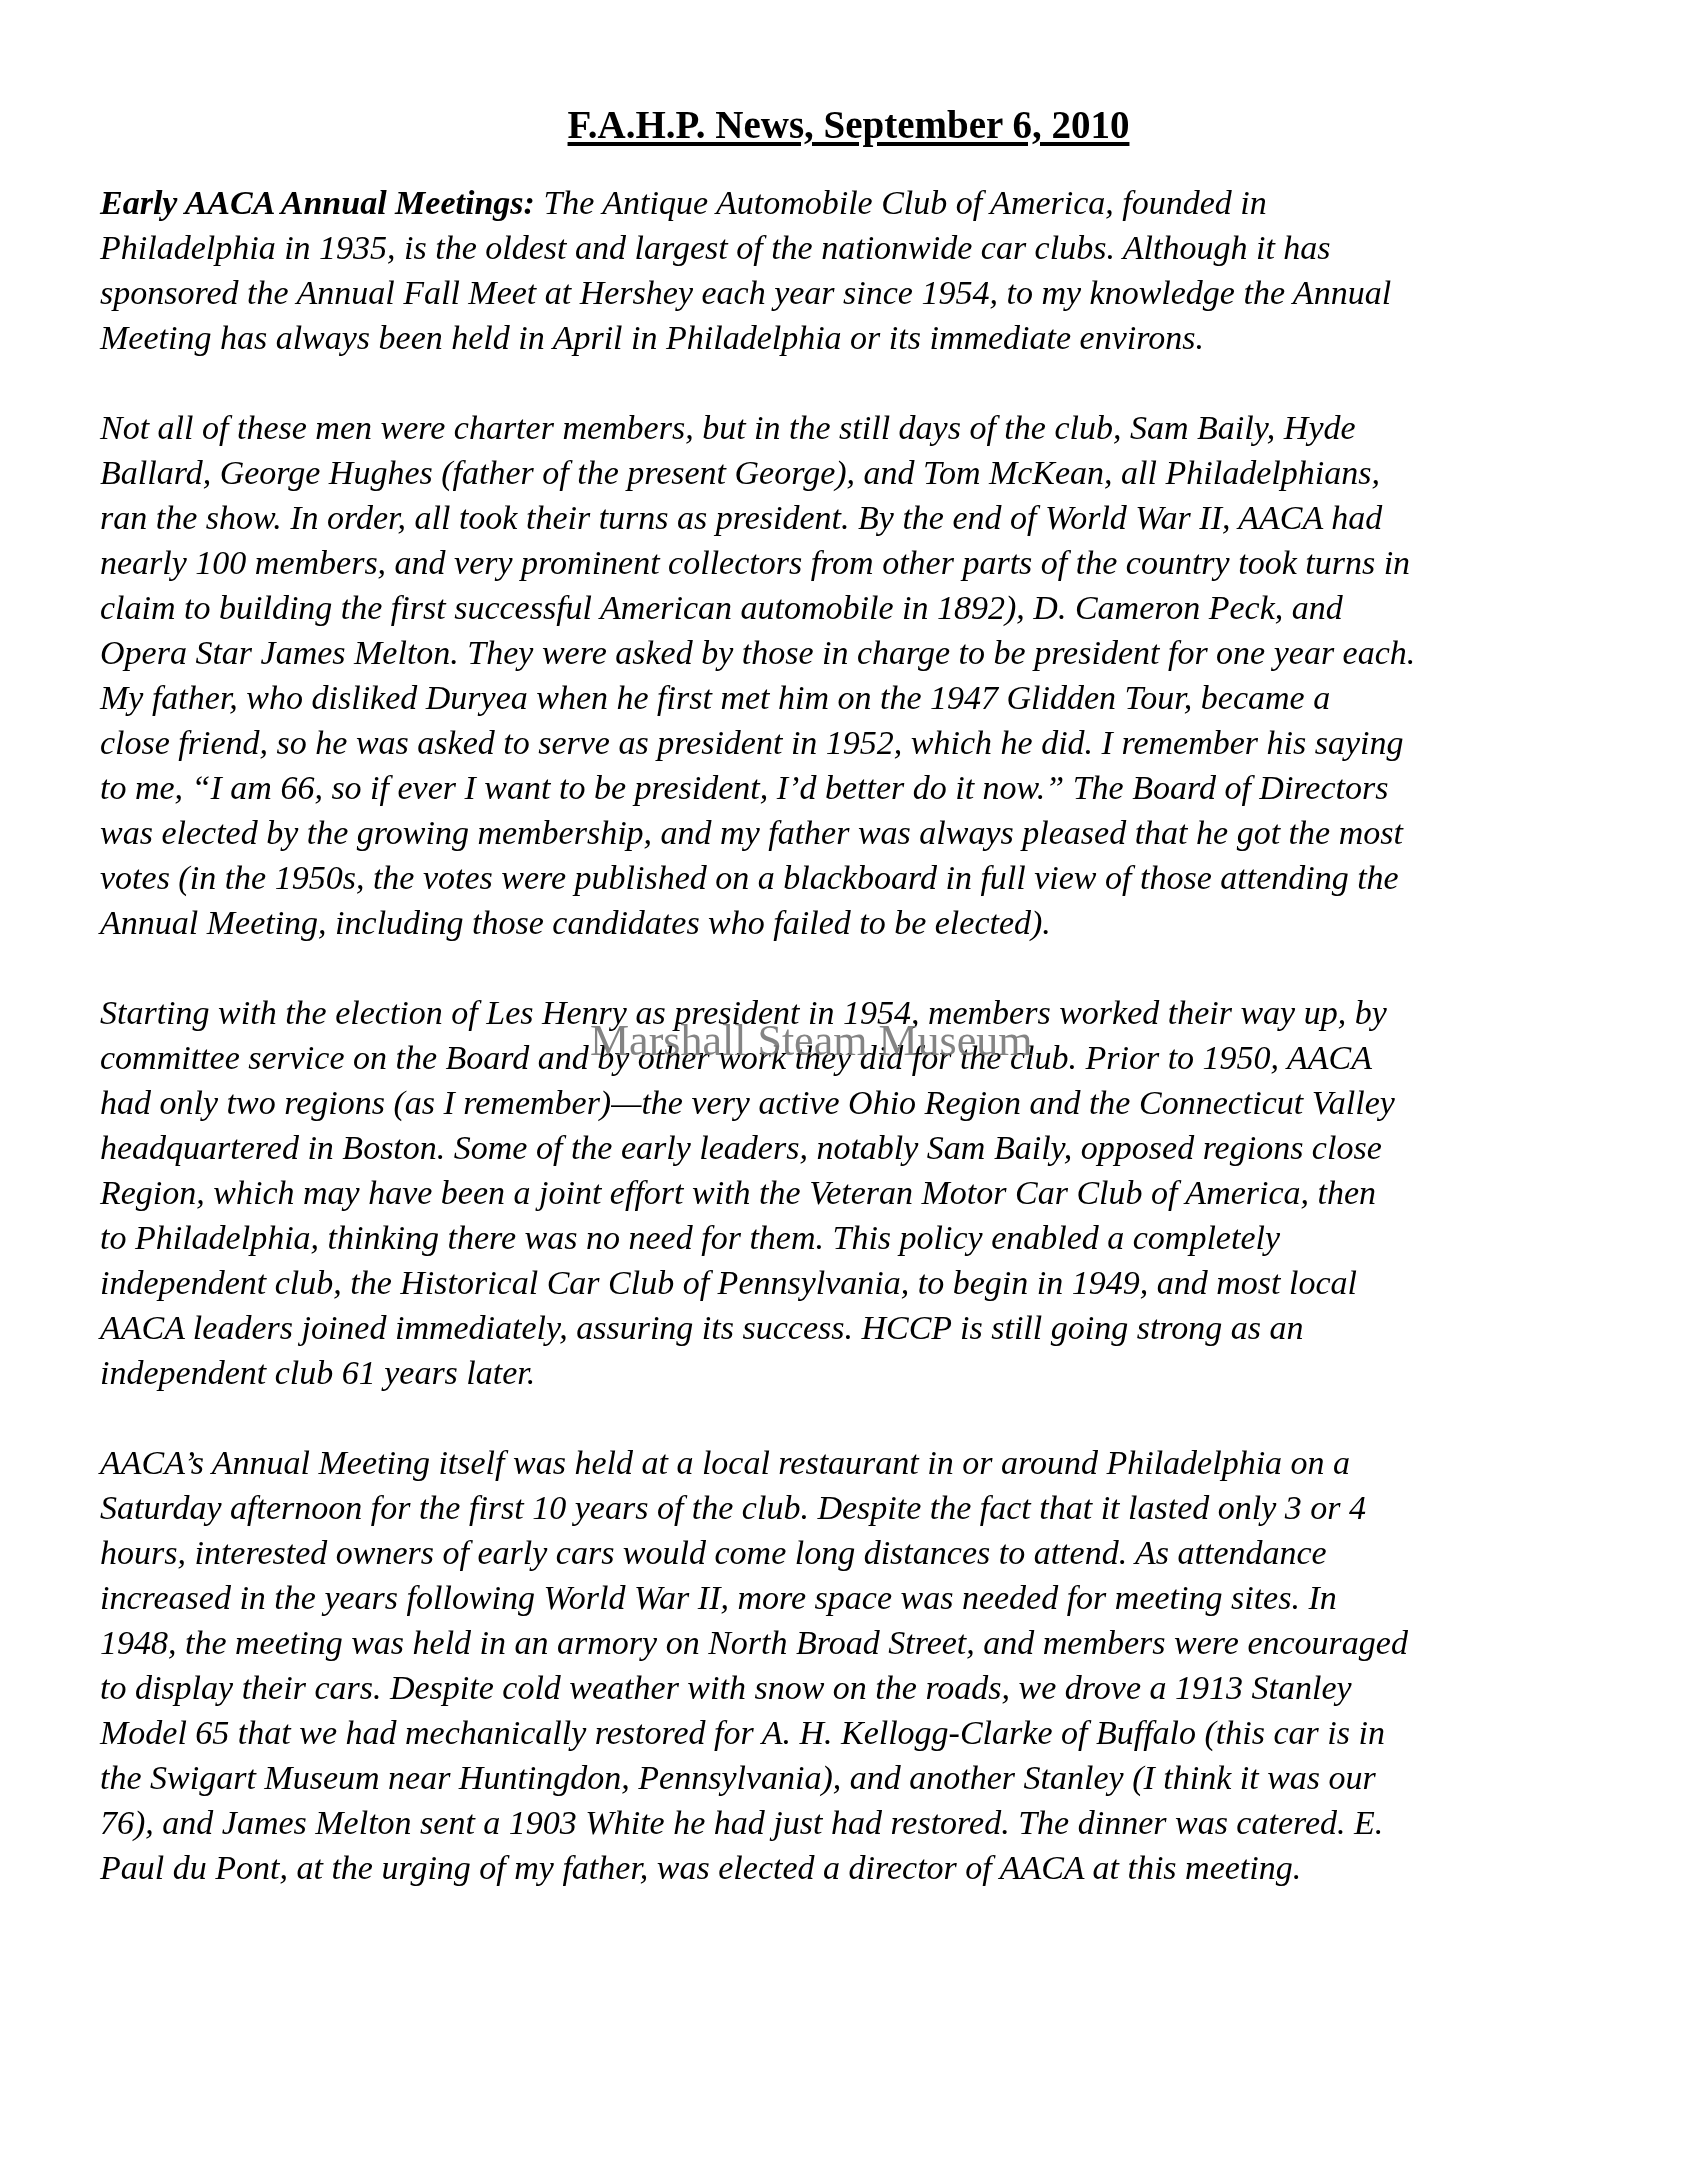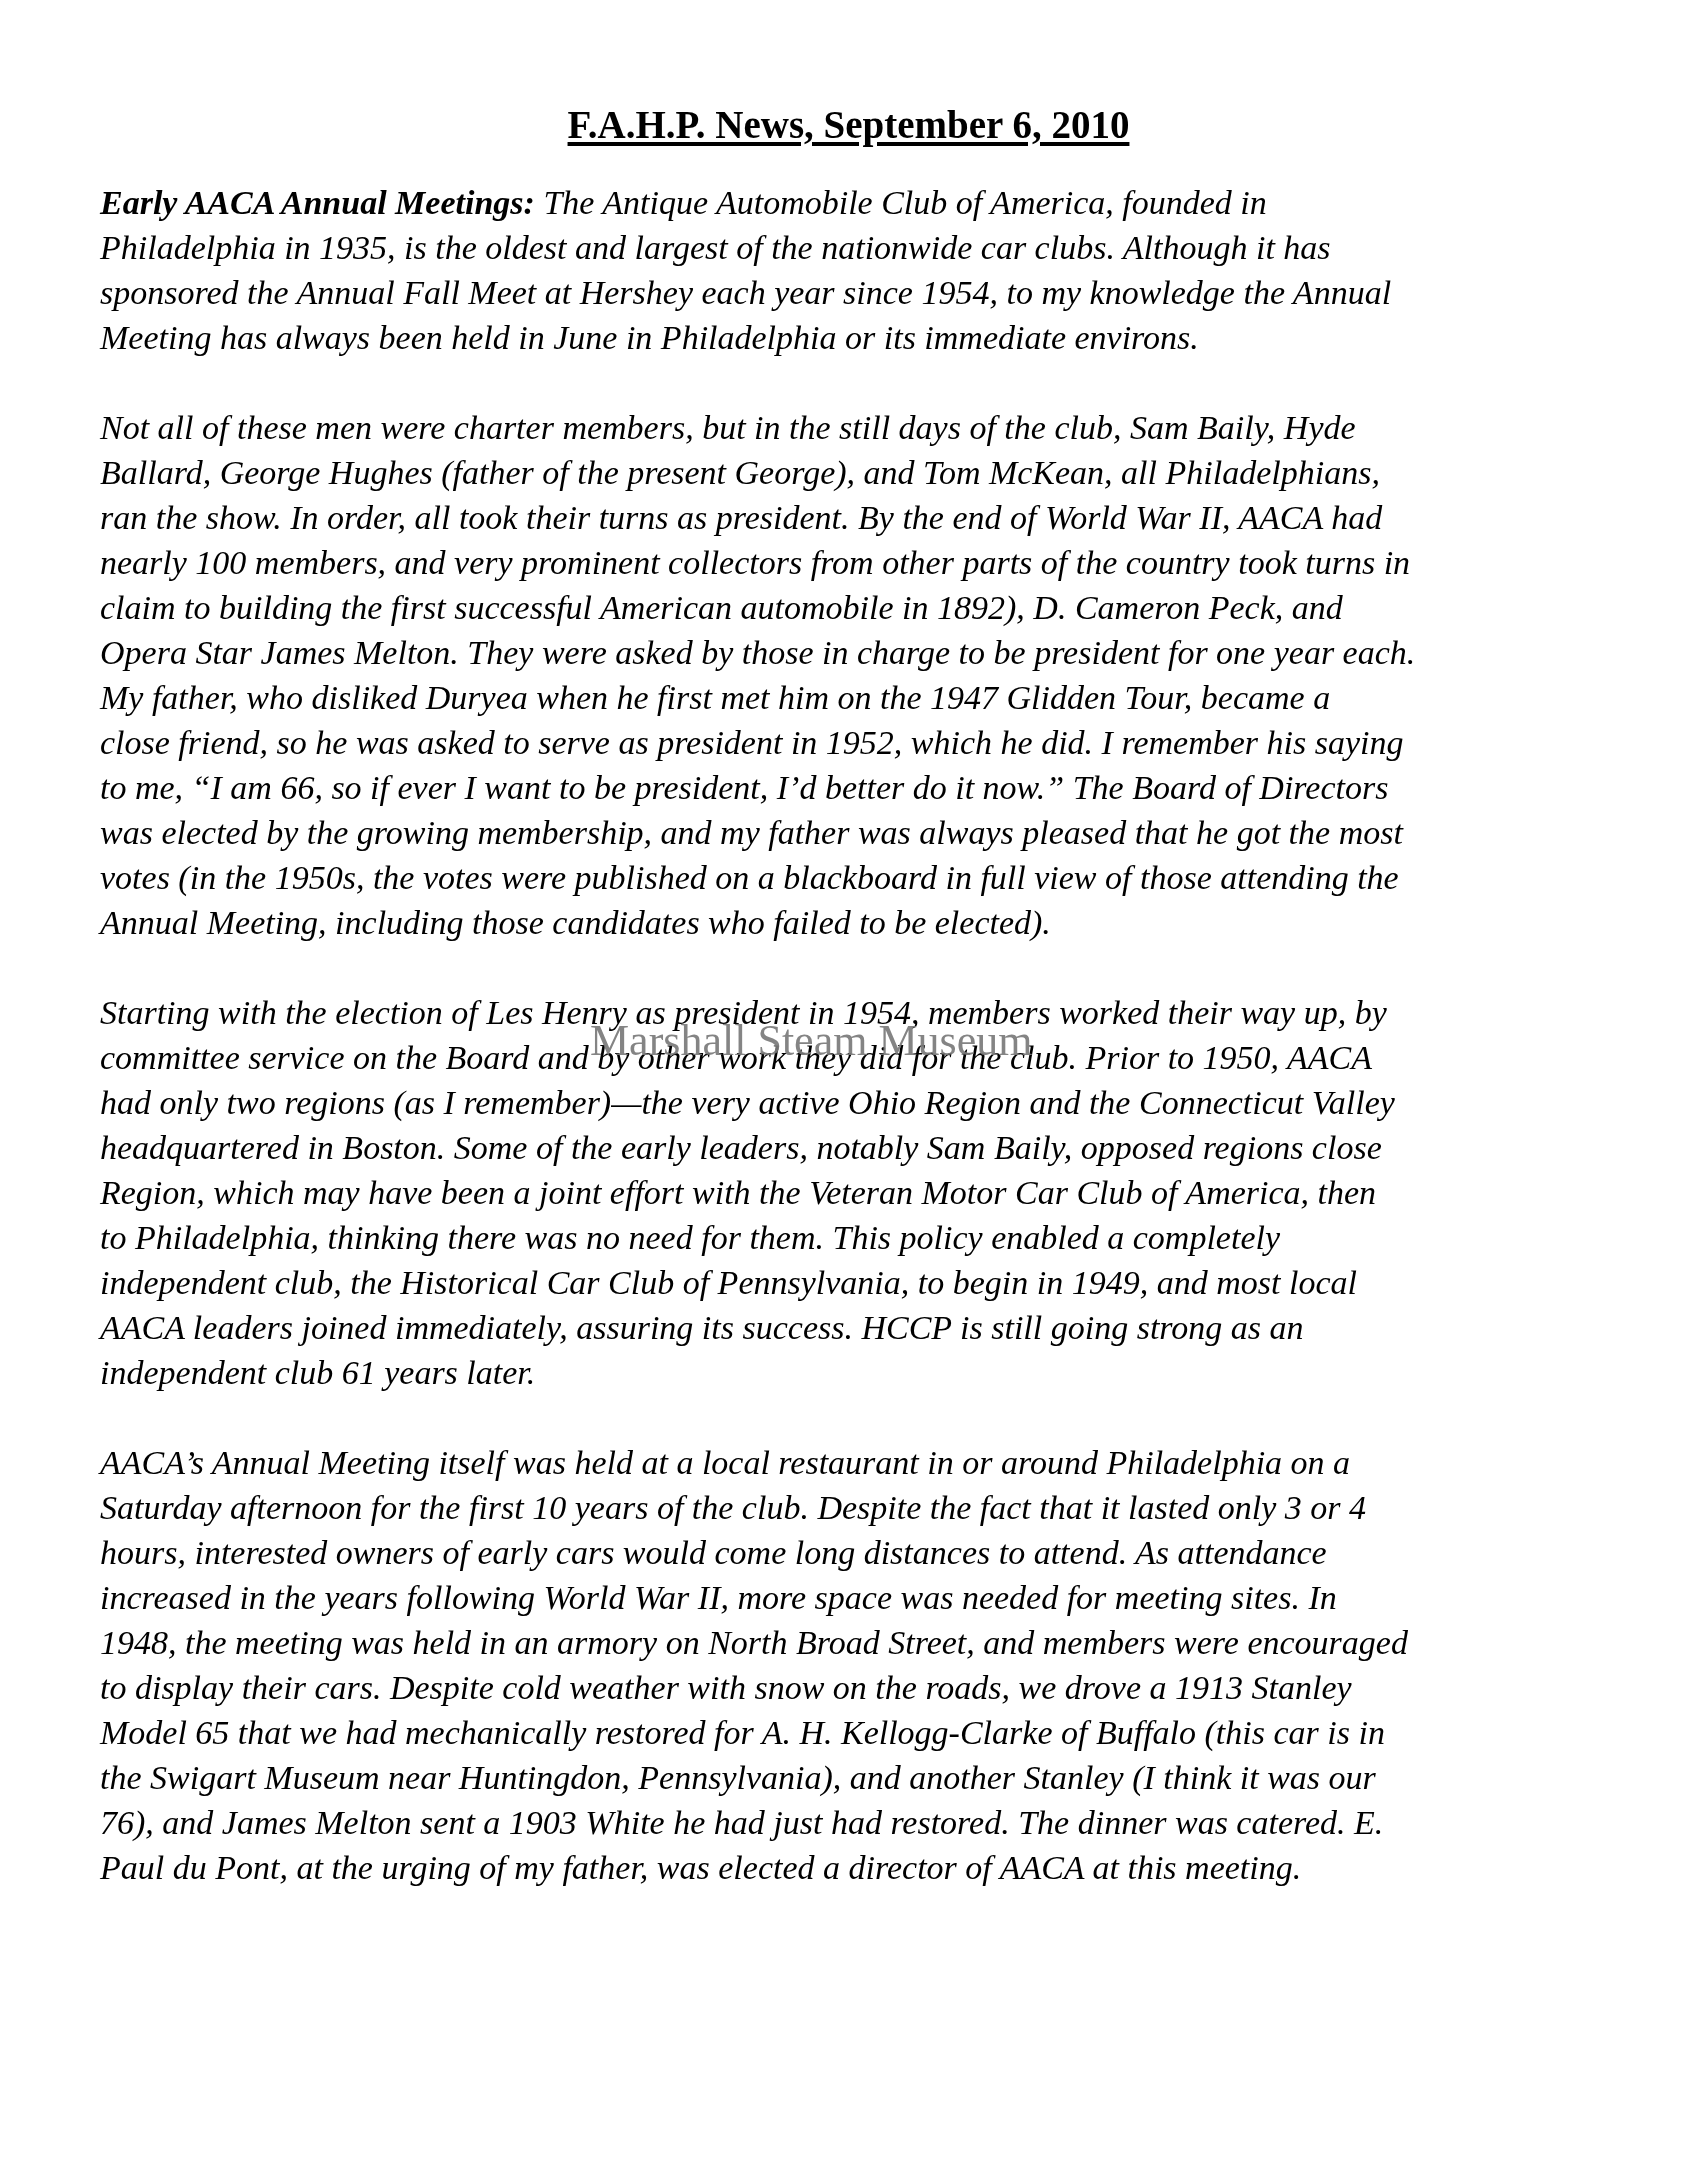--- a/index.html
+++ b/index.html
@@ -75,21 +75,21 @@
 
 <div class="page">
   <h1 class="title"><span>F.A.H.P. News, September 6, 2010</span></h1>
 
   <div class="body">
 
     <p class="para">
       <span class="line"><span class="lead">Early AACA Annual Meetings:</span><span> The Antique Automobile Club of America, founded in</span></span>
       <span class="line">Philadelphia in 1935, is the oldest and largest of the nationwide car clubs. Although it has</span>
       <span class="line">sponsored the Annual Fall Meet at Hershey each year since 1954, to my knowledge the Annual</span>
-      <span class="line">Meeting has always been held in June in Philadelphia or its immediate environs.</span>
+      <span class="line">Meeting has always been held in April in Philadelphia or its immediate environs.</span>
     </p>
 
     <p class="para">
       <span class="line">Not all of these men were charter members, but in the still days of the club, Sam Baily, Hyde</span>
       <span class="line">Ballard, George Hughes (father of the present George), and Tom McKean, all Philadelphians,</span>
       <span class="line">ran the show. In order, all took their turns as president. By the end of World War II, AACA had</span>
       <span class="line">nearly 100 members, and very prominent collectors from other parts of the country took turns in</span>
       <span class="line">claim to building the first successful American automobile in 1892), D. Cameron Peck, and</span>
       <span class="line">Opera Star James Melton. They were asked by those in charge to be president for one year each.</span>
       <span class="line">My father, who disliked Duryea when he first met him on the 1947 Glidden Tour, became a</span>

